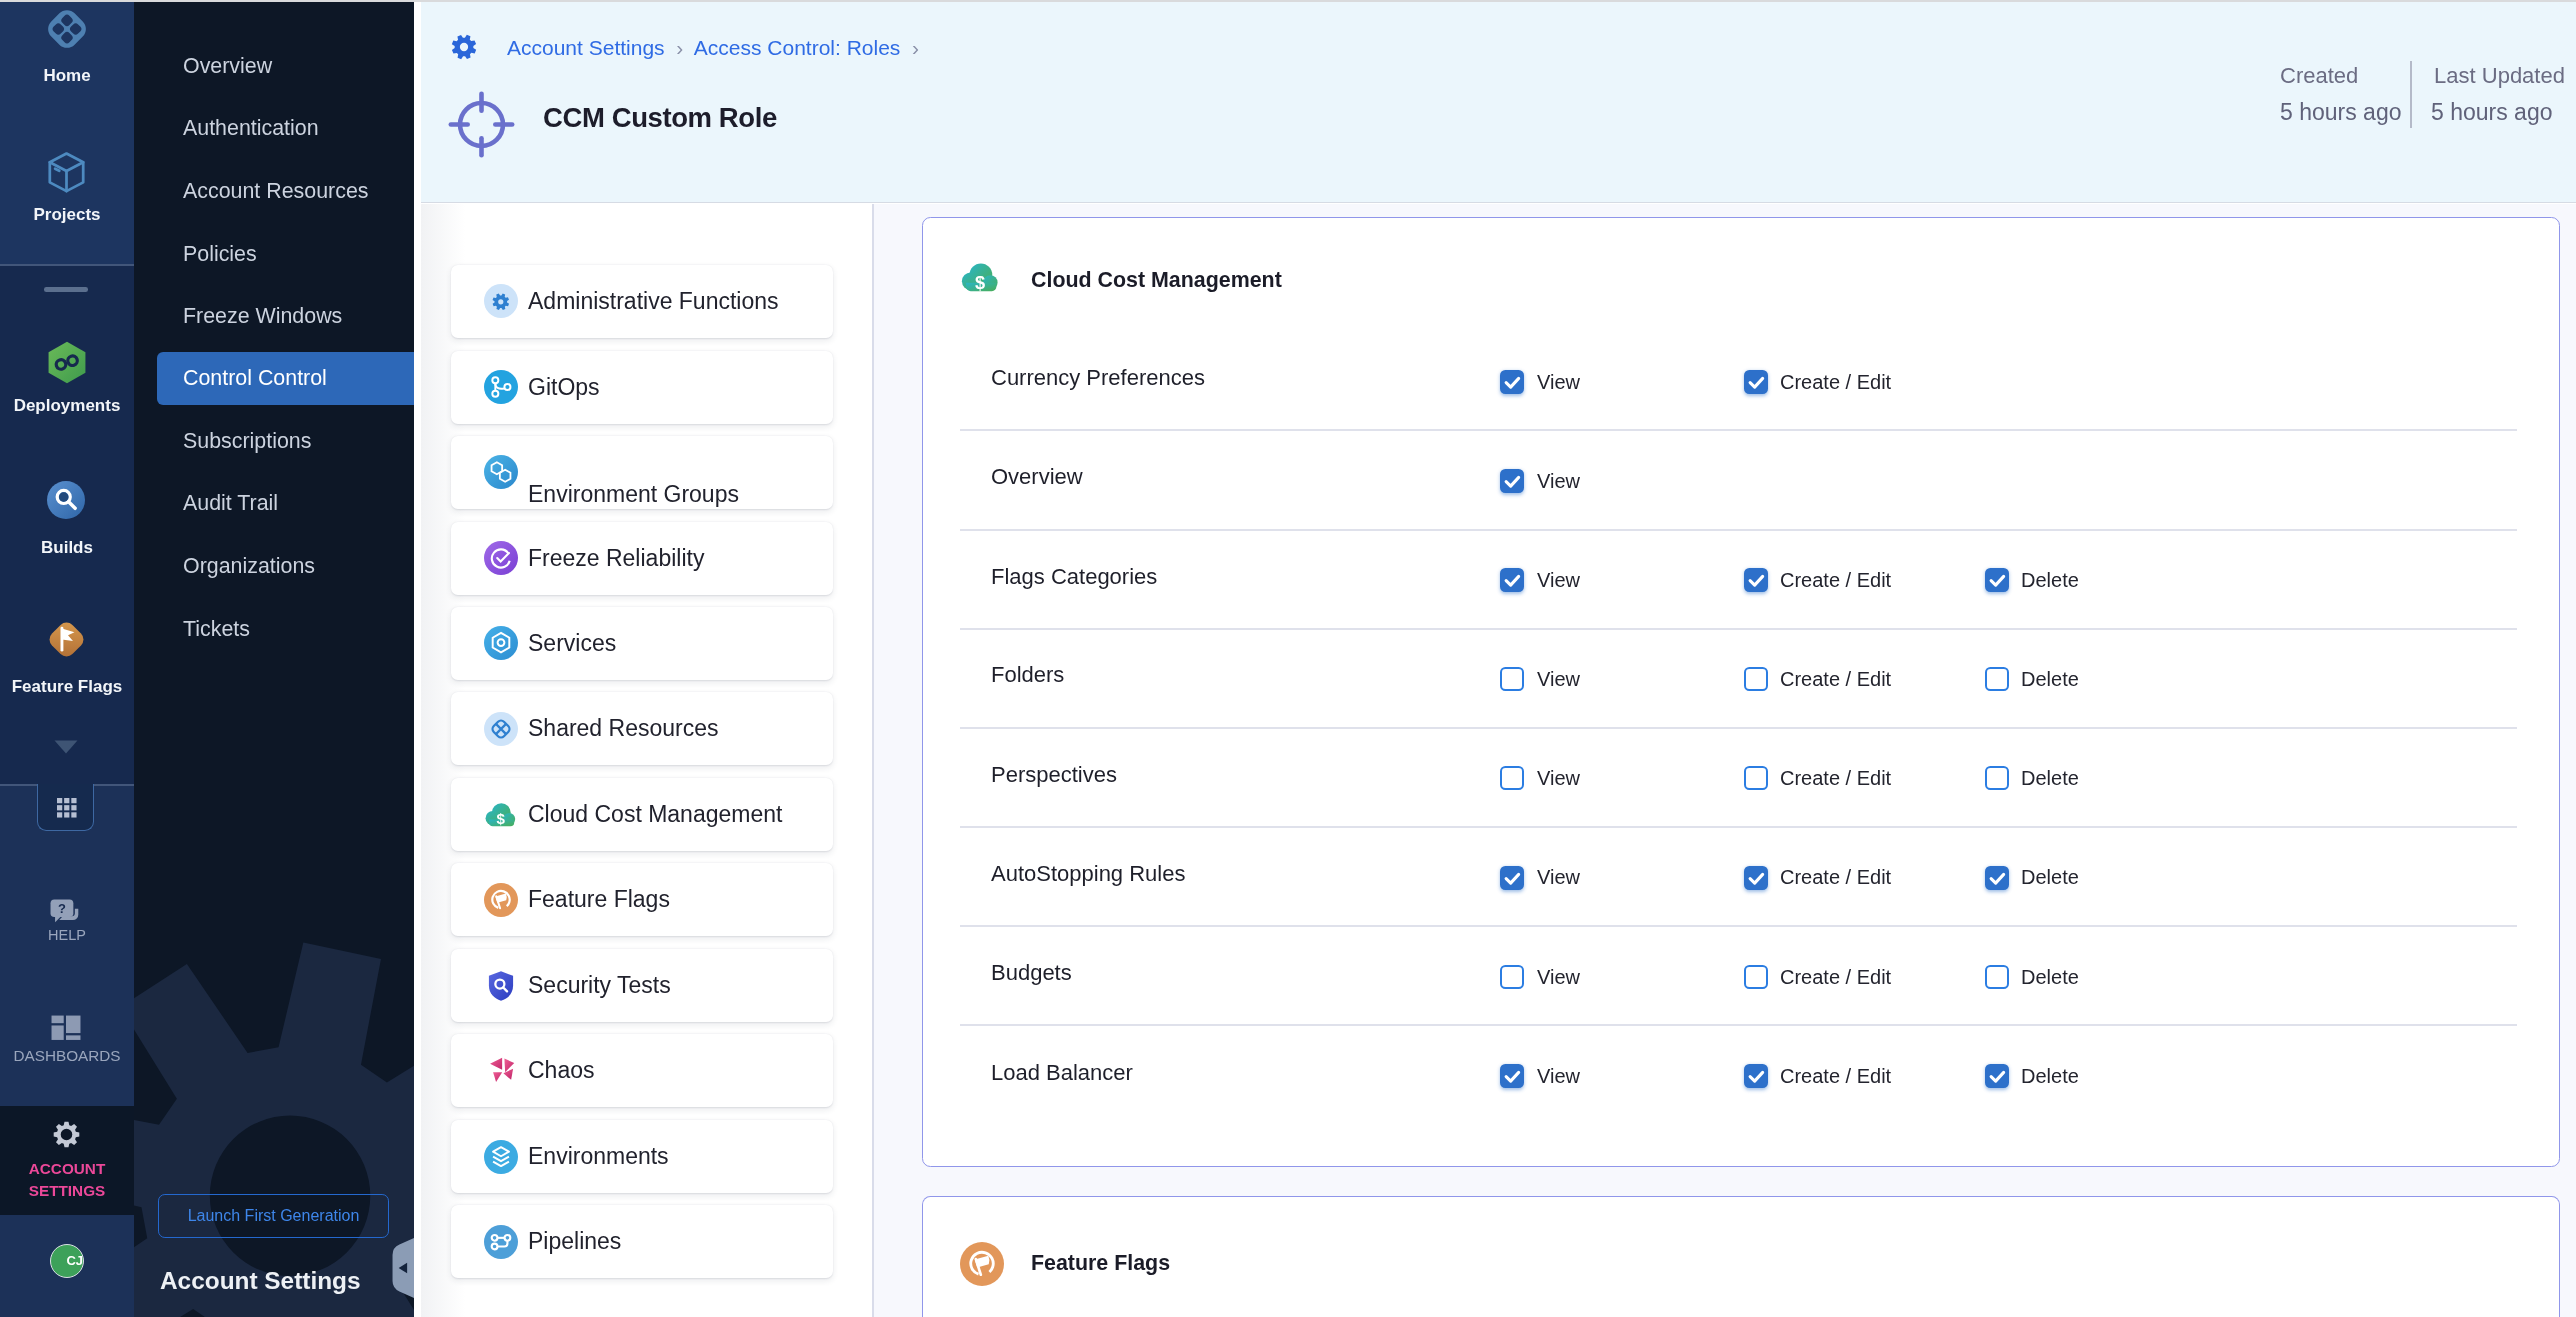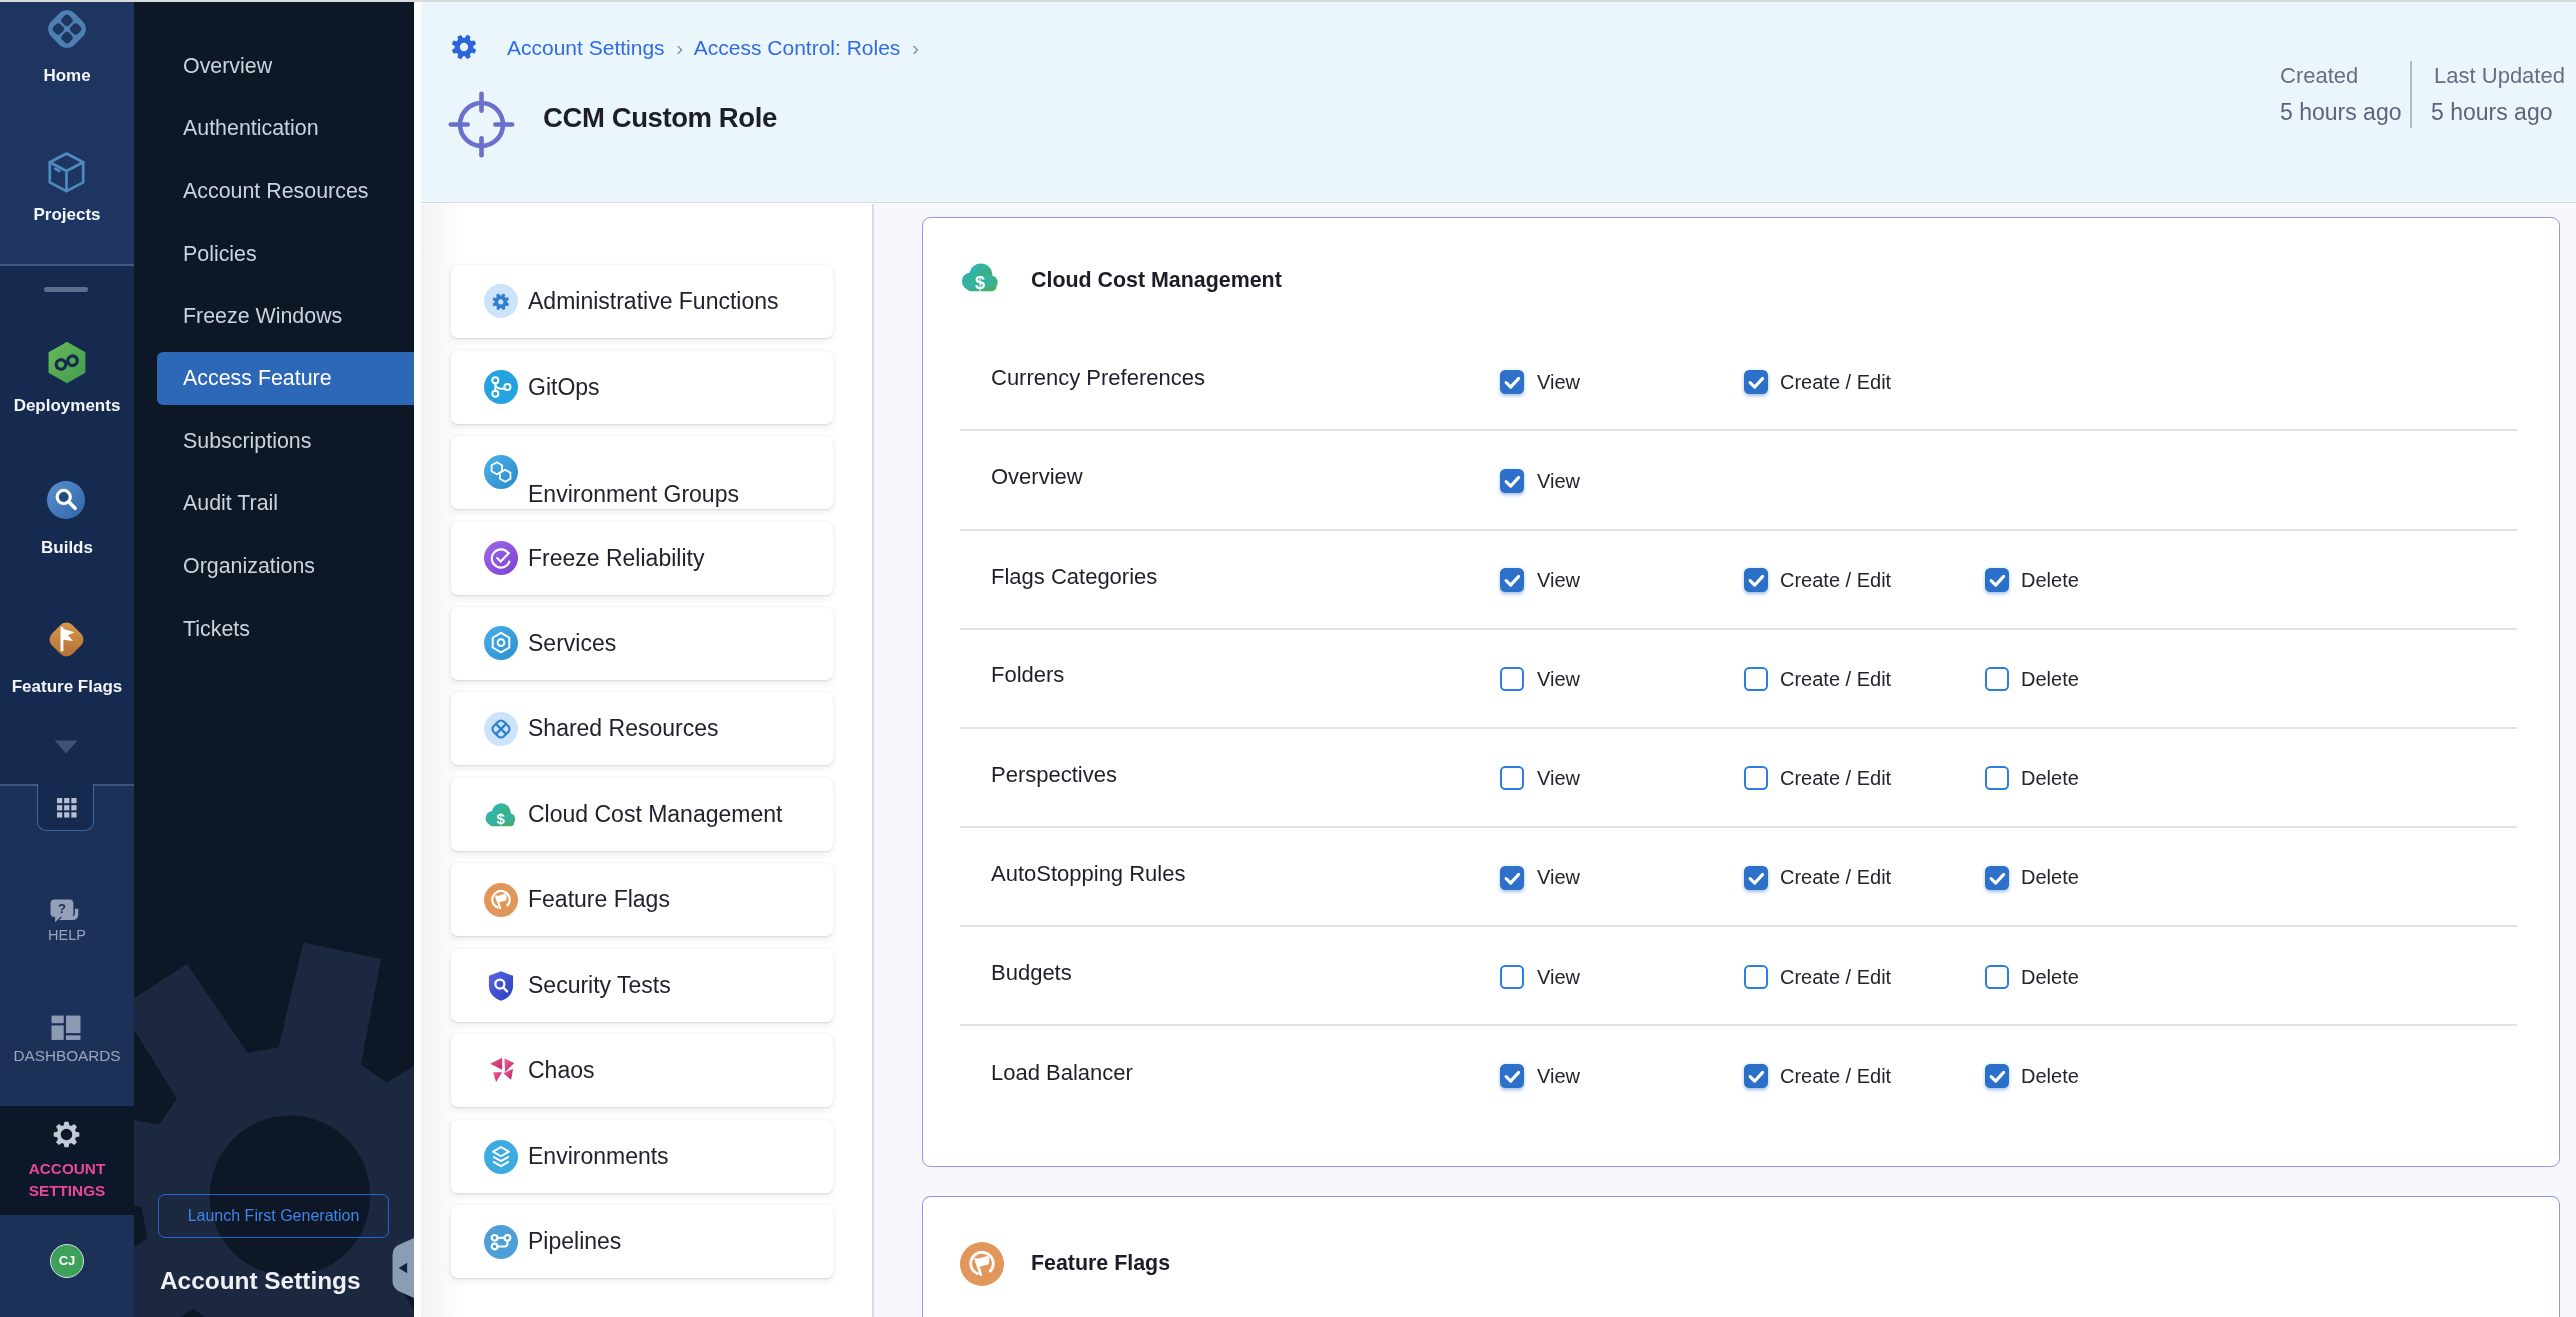--- a/index.html
+++ b/index.html
@@ -18,21 +18,21 @@
 <div class="a" style="left:134px;top:0;width:280px;height:1318px;background:#0d1726;overflow:hidden">
 <svg class="a" style="left:0;top:0" width="280" height="1318" viewBox="0 0 366 1725">
       <path d="M398.4 1550.0 L535.5 1582.4 L513.9 1684.0 L375.5 1657.8 L352.1 1691.8 L426.2 1811.7 L339.0 1868.3 L259.6 1751.9 L219.0 1759.4 L186.6 1896.5 L85.0 1874.9 L111.2 1736.5 L77.2 1713.1 L-42.7 1787.2 L-99.3 1700.0 L17.1 1620.6 L9.6 1580.0 L-127.5 1547.6 L-105.9 1446.0 L32.5 1472.2 L55.9 1438.2 L-18.2 1318.3 L69.0 1261.7 L148.4 1378.1 L189.0 1370.6 L221.4 1233.5 L323.0 1255.1 L296.8 1393.5 L330.8 1416.9 L450.7 1342.8 L507.3 1430.0 L390.9 1509.4 Z M309 1565 A105 105 0 1 0 99 1565 A105 105 0 1 0 309 1565 Z" fill="#1b2840" fill-rule="evenodd"></path>
     </svg>
 <div class="m2" style="top:53px">Overview</div>
 <div class="m2" style="top:115px">Authentication</div>
 <div class="m2" style="top:178px">Account Resources</div>
 <div class="m2" style="top:241px">Policies</div>
 <div class="m2" style="top:303px">Freeze Windows</div>
 <div class="a" style="left:23px;top:352px;width:257px;height:53px;background:#2d68b8;border-radius:6.1px 0 0 6.1px"></div>
-<div class="m2" style="top:365px;color:#fff">Access Feature</div>
+<div class="m2" style="top:365px;color:#fff">Control Control</div>
 <div class="m2" style="top:428px">Subscriptions</div>
 <div class="m2" style="top:490px">Audit Trail</div>
 <div class="m2" style="top:553px">Organizations</div>
 <div class="m2" style="top:616px">Tickets</div>
 <div class="a" style="left:24px;top:1194px;width:231px;height:44px;border:1.5px solid #2468cf;border-radius:6.9px;color:#3e86ea;font-size:16px;line-height:41px;text-align:center">Launch First Generation</div>
 <div class="a" style="left:26px;top:1267px;font-size:24.4px;font-weight:700;color:#eef1f5">Account Settings</div>
 <svg class="a" style="left:257px;top:1238px" width="23" height="60" viewBox="0 0 30 78">
       <path d="M30 0 L11 8.5 Q2 12.5 2 22 V56 Q2 65.5 11 69.5 L30 78 Z" fill="#8b9cb5"></path>
       <path d="M10 39 L21 32 V46 Z" fill="#14233c"></path>
     </svg>
@@ -135,21 +135,21 @@
       <rect x="2" y="15" width="16" height="19"></rect>
       <rect x="21" y="2" width="19" height="23"></rect>
       <rect x="21" y="28" width="19" height="6"></rect>
     </g>
   </svg>
 <div class="s1t" style="top:1047px;font-size:15.3px;font-weight:400;color:#9aa6bd">DASHBOARDS</div>
 <div class="a" style="left:53px;top:1121px"><svg width="27" height="27" viewBox="0 0 35 35">
       <path d="M29.6 13.9 L34.1 14.9 L34.1 20.1 L29.6 21.1 L28.6 23.5 L31.1 27.4 L27.4 31.1 L23.5 28.6 L21.1 29.6 L20.1 34.1 L14.9 34.1 L13.9 29.6 L11.5 28.6 L7.6 31.1 L3.9 27.4 L6.4 23.5 L5.4 21.1 L0.9 20.1 L0.9 14.9 L5.4 13.9 L6.4 11.5 L3.9 7.6 L7.6 3.9 L11.5 6.4 L13.9 5.4 L14.9 0.9 L20.1 0.9 L21.1 5.4 L23.5 6.4 L27.4 3.9 L31.1 7.6 L28.6 11.5 Z M25.0 17.5 A7.5 7.5 0 1 0 10.0 17.5 A7.5 7.5 0 1 0 25.0 17.5 Z" fill="#c3c9d5" fill-rule="evenodd"></path>
     </svg></div>
 <div class="s1t" style="top:1158px;font-size:15.3px;font-weight:700;color:#ec4899;line-height:22px">ACCOUNT<br>SETTINGS</div>
-<div class="a" style="left:50px;top:1244px;width:34px;height:34px;border-radius:50%;background:#3da15a;border:1.9px solid #d9dee4;color:#fff;font-size:13px;font-weight:700;text-align:center;line-height:31px">CJ</div>
+<div class="a" style="left:50px;top:1244px;width:34px;height:34px;border-radius:50%;background:#3da15a;border:1.9px solid #d9dee4;color:#fff;font-size:13px;font-weight:700;text-align:right;line-height:31px">CJ</div>
 <div class="a" style="left:0;top:0;width:2576px;height:1.5px;background:#d9dadc"></div>
 <div class="a" style="left:421px;top:1.5px;width:2155px;height:201px;background:#ebf6fc;border-bottom:1.5px solid #d6dbe4"></div>
 <div class="a" style="left:421px;top:204px;width:44px;height:1114px;background:linear-gradient(to right,#f1f2f4,rgba(255,255,255,0))"></div>
 <div class="a" style="left:872px;top:204px;width:1704px;height:1114px;background:#f7f8fd"></div>
 <div class="a" style="left:872px;top:204px;width:1.5px;height:1114px;background:#d9dcea"></div>
 <div class="a" style="left:451px;top:34px"><svg width="26" height="26" viewBox="0 0 34 34">
       <path d="M29.2 18.2 L32.9 20.7 L31.0 25.4 L26.6 24.6 L24.8 26.5 L25.6 30.8 L20.9 32.8 L18.4 29.2 L15.8 29.2 L13.3 32.9 L8.6 31.0 L9.4 26.6 L7.5 24.8 L3.2 25.6 L1.2 20.9 L4.8 18.4 L4.8 15.8 L1.1 13.3 L3.0 8.6 L7.4 9.4 L9.2 7.5 L8.4 3.2 L13.1 1.2 L15.6 4.8 L18.2 4.8 L20.7 1.1 L25.4 3.0 L24.6 7.4 L26.5 9.2 L30.8 8.4 L32.8 13.1 L29.2 15.6 Z M22.4 17.0 A5.4 5.4 0 1 0 11.6 17.0 A5.4 5.4 0 1 0 22.4 17.0 Z" fill="#2a66d9" fill-rule="evenodd"></path>
     </svg></div>
 <div class="a" style="left:507px;top:36px;font-size:21px;color:#2f6be4">Account Settings&nbsp; <span style="color:#8a90a8">›</span>&nbsp; Access Control: Roles&nbsp; <span style="color:#8a90a8">›</span></div>
 <svg class="a" style="left:447px;top:90px" width="69" height="69" viewBox="0 0 90 90">

